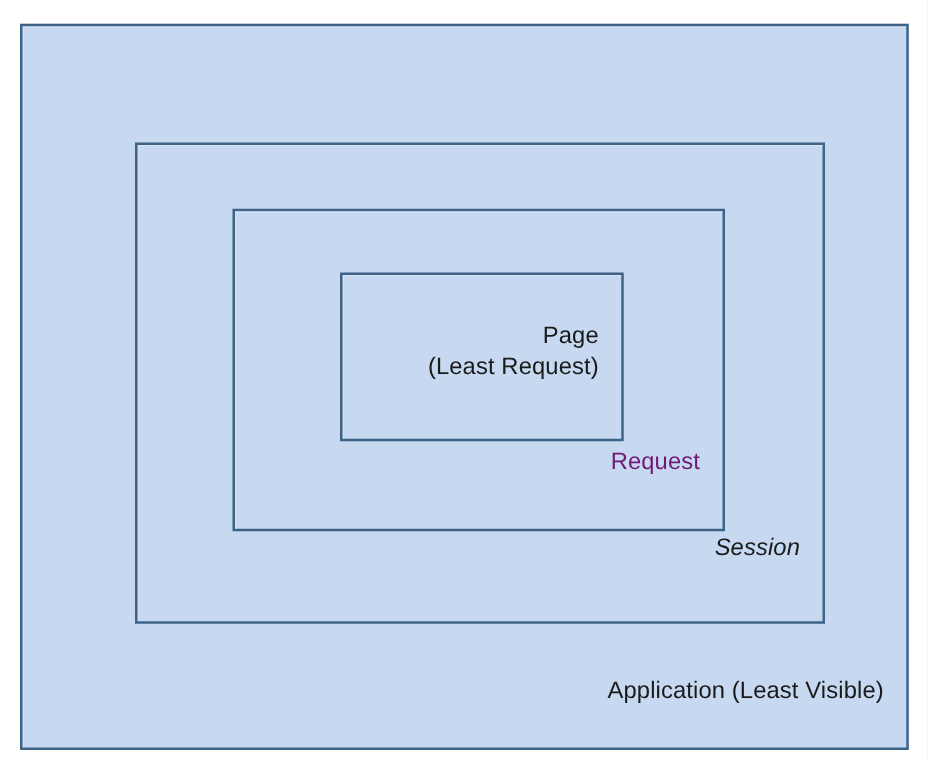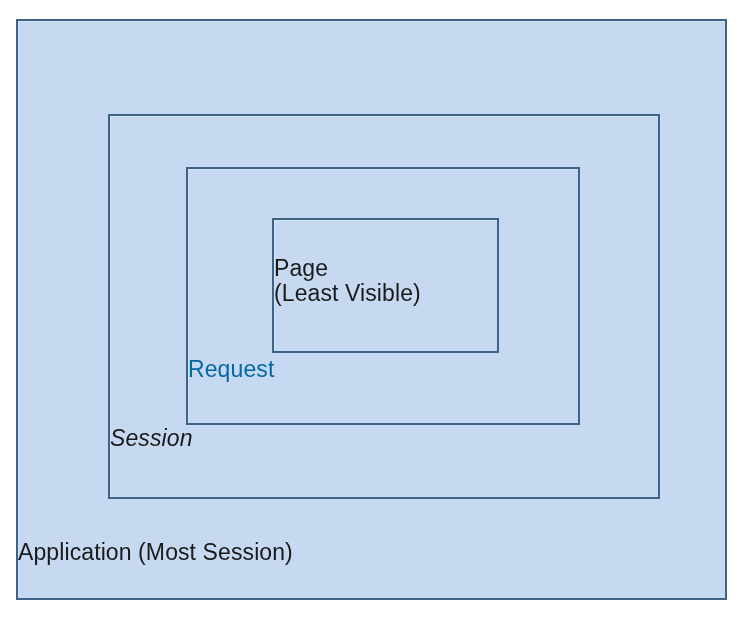--- a/index.html
+++ b/index.html
@@ -69,24 +69,24 @@
     left: 84px;
     top: 49px;
     width: 227px;
     height: 135px;
   }
 
   
   .scope-label {
     position: absolute;
     left: 0;
-    right: 4px;
-    text-align: left;
+    right: 18px;
+    text-align: right;
     color: #1a1a1a;
-    font-size: 23px;
+    font-size: 19px;
     line-height: 25px;
     letter-spacing: 0.1px;
     white-space: nowrap;
     user-select: none;
   }
 
   
   #label-application {
     bottom: 33px;
   }
@@ -118,30 +118,30 @@
   <div class="scope-box" id="box-application" style="background: rgb(198, 217, 240); border-color: rgb(62, 99, 135);">
 
     <div class="scope-box" id="box-session" style="background: rgb(198, 217, 240); border-color: rgb(62, 99, 135);">
 
       <div class="scope-box" id="box-request" style="background: rgb(198, 217, 240); border-color: rgb(62, 99, 135);">
 
         <div class="scope-box" id="box-page" style="background: rgb(198, 217, 240); border-color: rgb(62, 99, 135);">
 
           <div class="scope-label" id="label-page" style="color: rgb(26, 26, 26);">
             <span class="line-1">Page</span>
-            <span class="line-2">(Least Visible)</span>
+            <span class="line-2">(Least Request)</span>
           </div>
 
         </div>
 
-        <div class="scope-label" id="label-request" style="color: #0369a1;">Request</div>
+        <div class="scope-label" id="label-request" style="color: #701a75;">Request</div>
 
       </div>
 
       <div class="scope-label" id="label-session" style="color: rgb(26, 26, 26); font-style: italic;">Session</div>
 
     </div>
 
-    <div class="scope-label" id="label-application" style="color: rgb(26, 26, 26);">Application (Most Session)</div>
+    <div class="scope-label" id="label-application" style="color: rgb(26, 26, 26);">Application (Least Visible)</div>
 
   </div>
 
 </div>
 
 </body></html>

